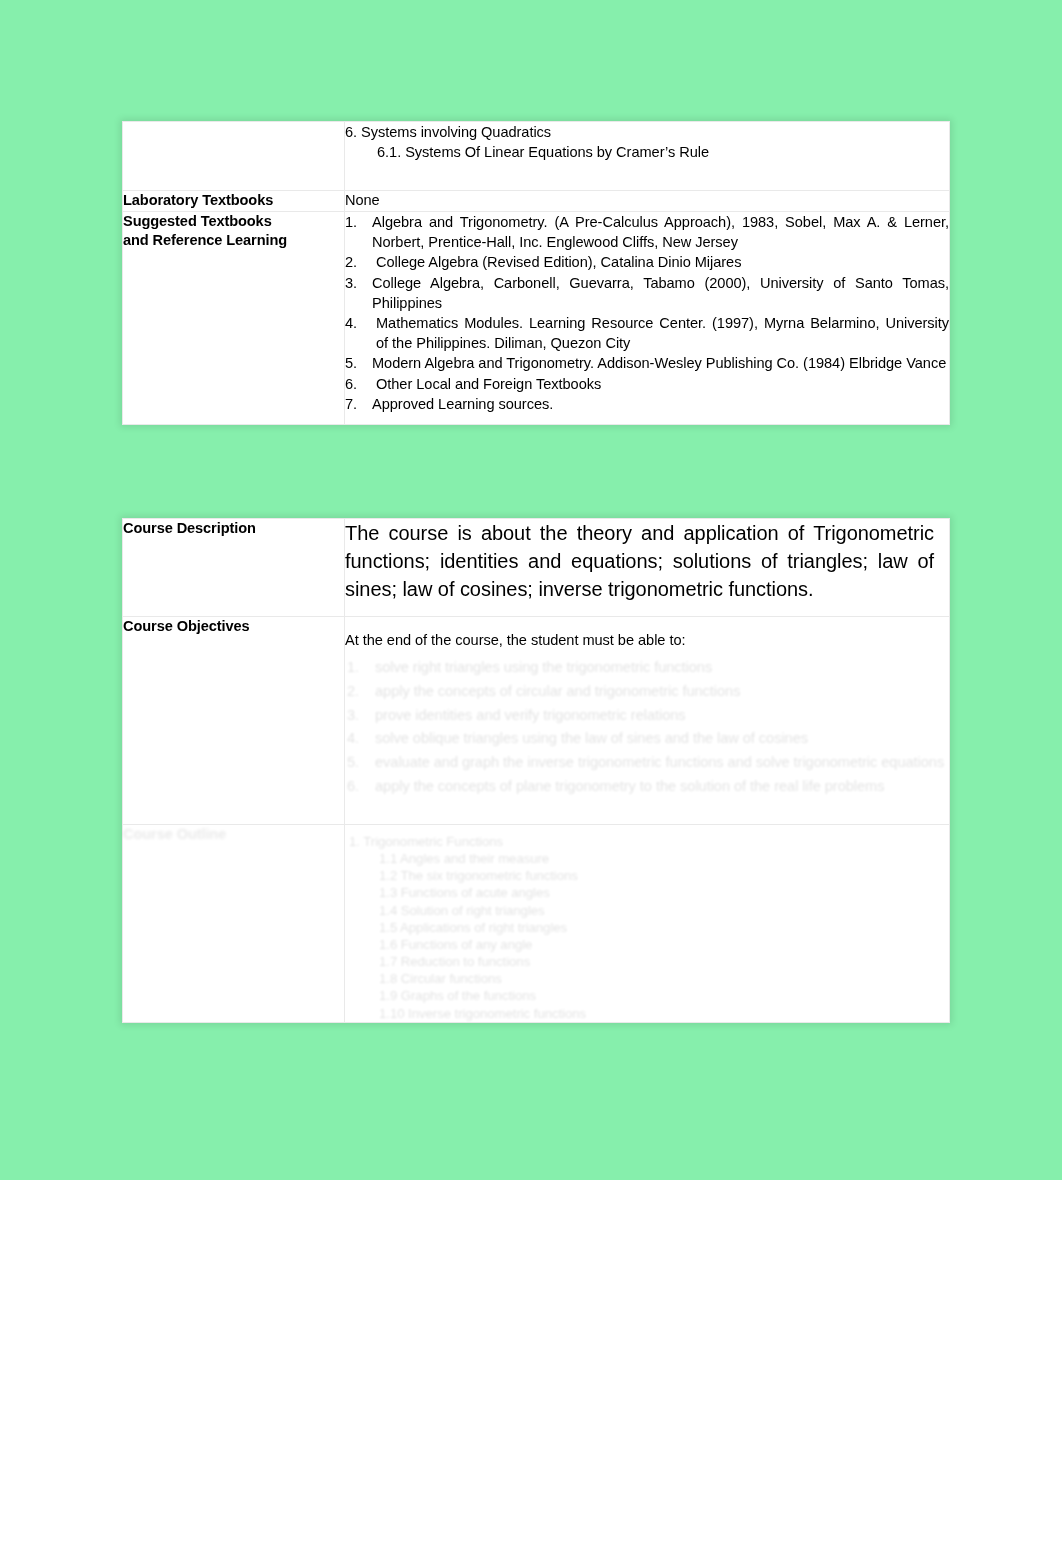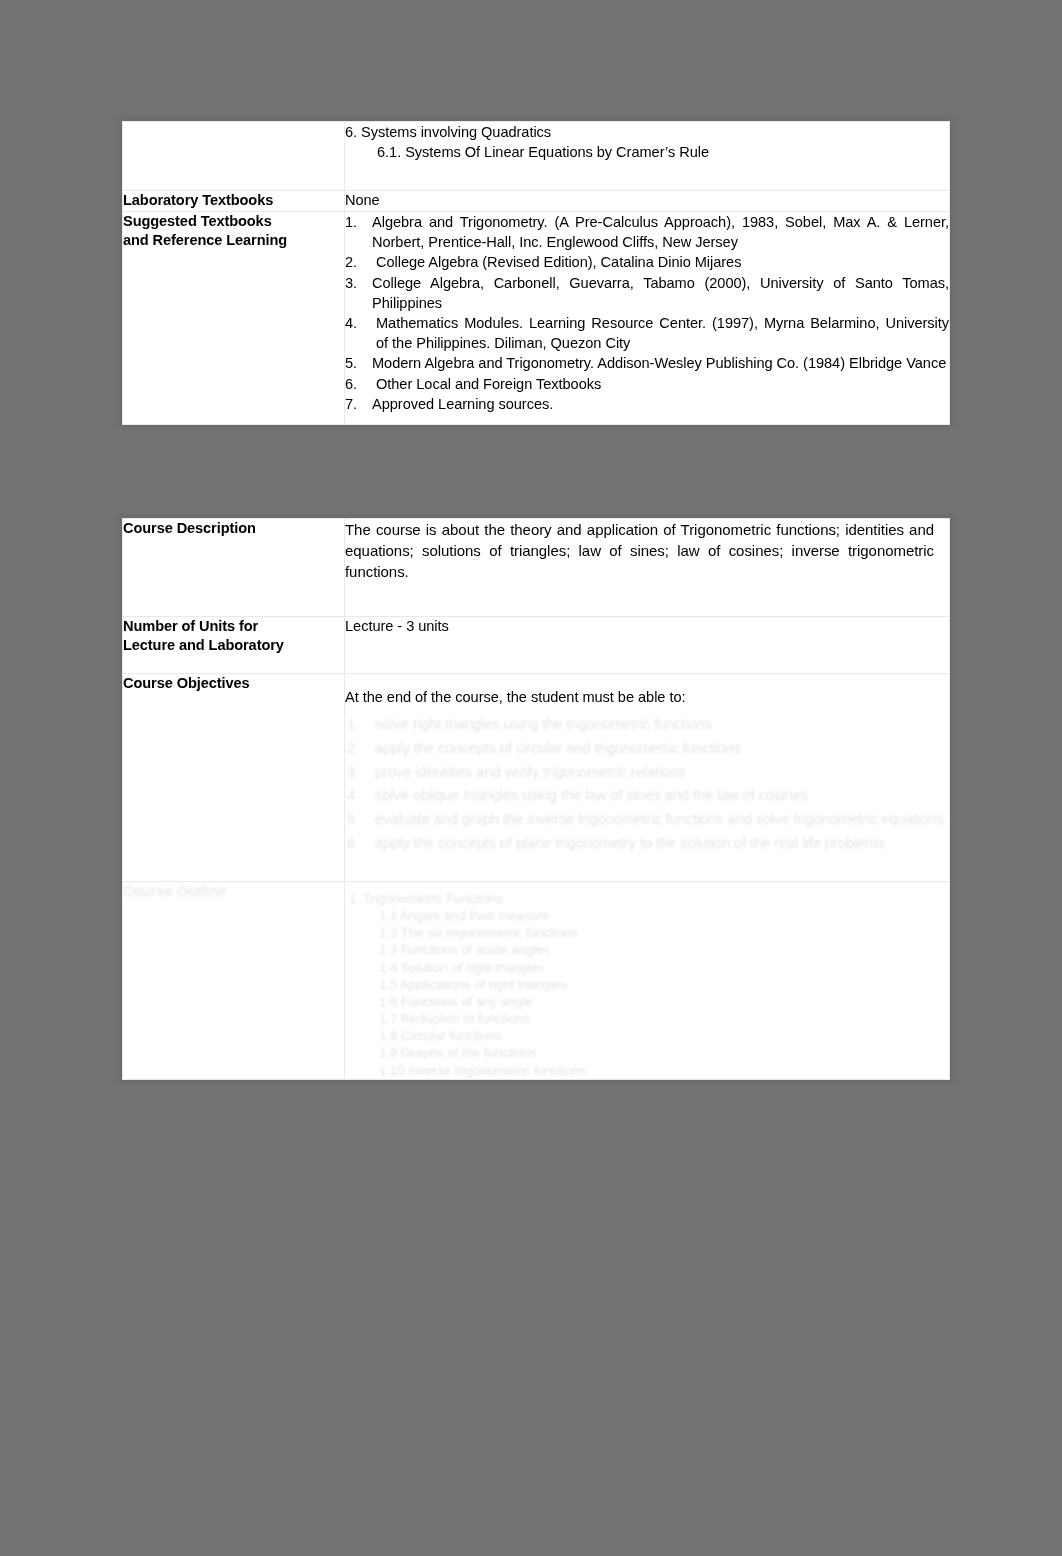--- a/index.html
+++ b/index.html
@@ -13,22 +13,22 @@
     font-family: "Liberation Sans", sans-serif;
     color: #000000;
     position: relative;
     overflow: hidden;
   }
 
   .page {
     position: absolute;
     left: 0; top: 0;
     width: 1062px;
-    height: 1556px;
-    background: #737373;
+    height: 1180px;
+    background: #86efac;
   }
 
   
   .doc-table {
     position: absolute;
     border-collapse: collapse;
     table-layout: fixed;
     background: #ffffff;
     box-shadow: 0 0 7px 2px rgba(0,0,0,0.10);
   }
@@ -91,21 +91,21 @@
   ol.reflist li.j { text-align: justify; }
   ol.reflist li.j > .txt { display: block; }
 
   
   .outline-line { font-size: 14.6px; line-height: 1.40; }
   .outline-sub { padding-left: 32px; }
 
   
   .desc {
     text-align: justify;
-    font-size: 15px;
+    font-size: 20px;
     line-height: 1.40;
     padding-right: 15px;
   }
 
   
   .mid { vertical-align: middle; }
 
   
   .ghost {
     opacity: 0.115;
@@ -217,27 +217,20 @@
     <tbody>
 
 
       <tr style="height:98px;">
         <td class="lbl mid">Course Description</td>
         <td class="val mid">
           <div class="desc">The course is about the theory and application of Trigonometric functions; identities and equations; solutions of triangles; law of sines; law of cosines; inverse trigonometric functions.</div>
         </td>
       </tr>
 
-      <tr style="height:57px;">
-        <td class="lbl mid">
-          <div>Number of Units for</div>
-          <div>Lecture and Laboratory</div>
-        </td>
-        <td class="val mid">Lecture - 3 units</td>
-      </tr>
 
 
 
       <tr style="height:208px;margin-top:14px;">
         <td class="lbl mid">Course Objectives</td>
         <td class="val" style="padding-top:13px;">
           <div class="outline-line">At the end of the course, the student must be able to:</div>
 
           <ol class="ghost-list ghost" style="margin-top:6px;">
             <li>

